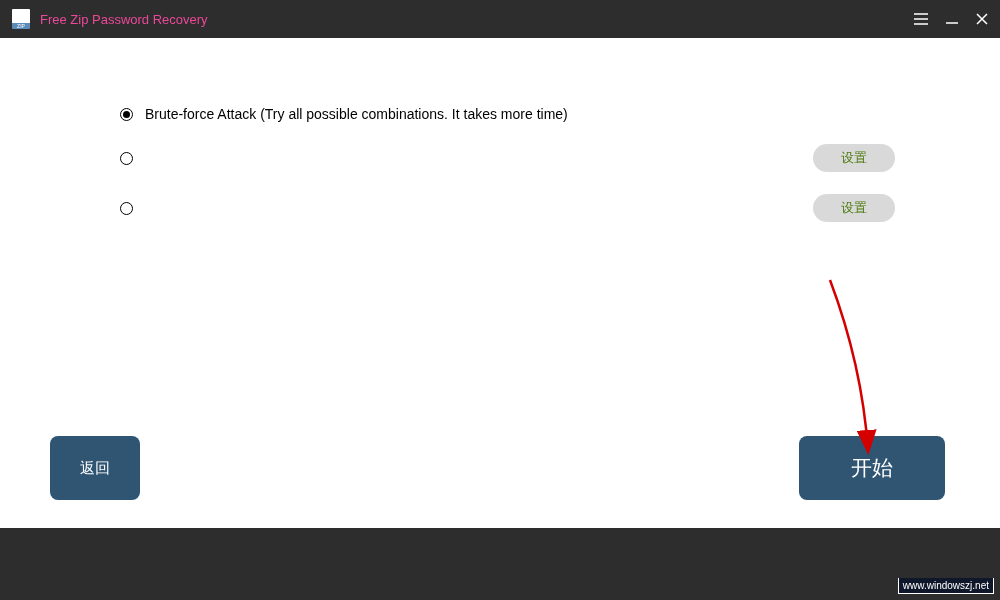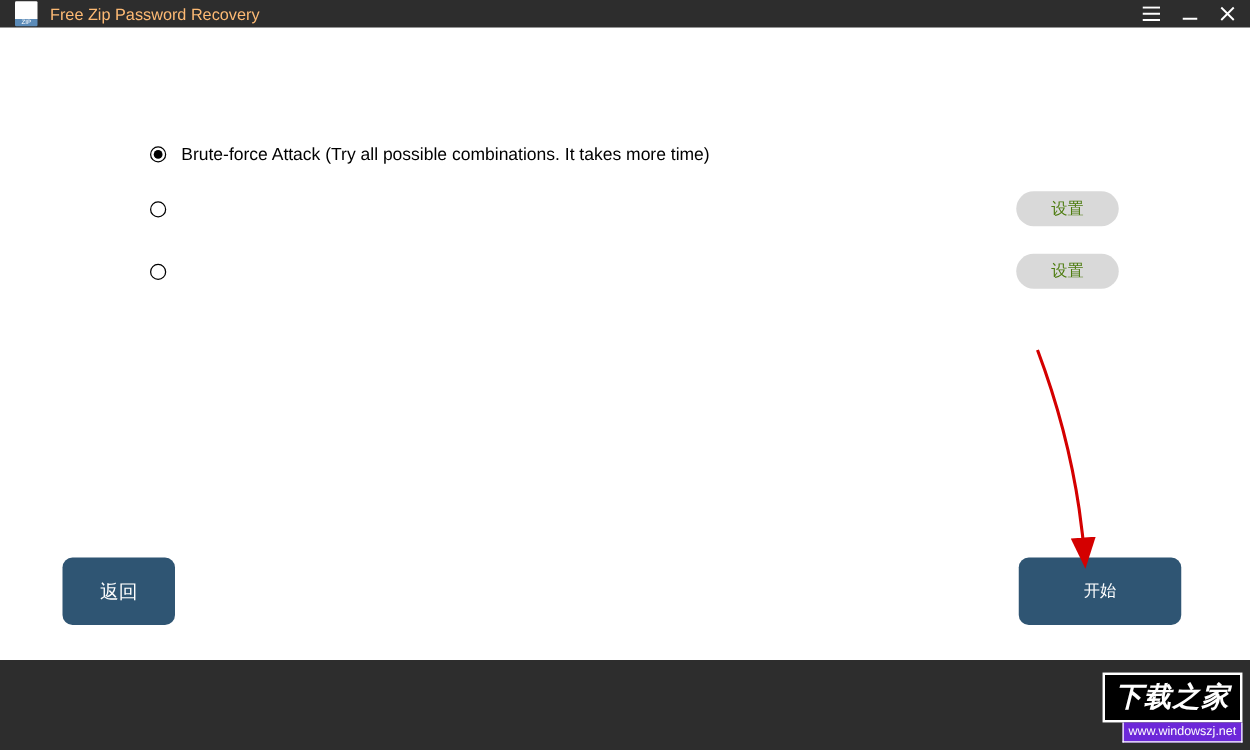--- a/index.html
+++ b/index.html
@@ -9,26 +9,26 @@
     }
     body {
       width: 1000px;
       height: 600px;
       font-family: "Microsoft YaHei", "Segoe UI", Arial, sans-serif;
       background: #fff;
       overflow: hidden;
       position: relative;
     }
     .titlebar {
-      height: 22px;
+      height: 38px;
       background: #2d2d2d;
       display: flex;
       align-items: center;
       padding: 0 12px;
-      color: #fdba74;
+      color: #ec4899;
     }
     .titlebar-icon {
       width: 18px;
       height: 20px;
       background: linear-gradient(to bottom, #fff 0%, #fff 70%, #5b8bb8 70%, #5b8bb8 100%);
       border-radius: 1px;
       margin-right: 10px;
       position: relative;
     }
     .titlebar-icon::after {
@@ -53,21 +53,21 @@
       gap: 18px;
     }
     .titlebar-btn {
       color: #fff;
       cursor: pointer;
       display: flex;
       align-items: center;
       justify-content: center;
     }
     .content {
-      padding: 93px 120px 0 120px;
+      padding: 68px 120px 0 120px;
     }
     .option-row {
       display: flex;
       align-items: center;
       margin-bottom: 22px;
       font-size: 14px;
       color: #000;
     }
     .radio {
       width: 13px;
@@ -121,21 +121,21 @@
       color: #fff;
       font-family: inherit;
     }
     .btn-back {
       background: #2f5573;
       padding: 10px 30px;
     }
     .btn-start {
       background: #2f5573;
       padding: 18px 52px;
-      font-size: 13px;
+      font-size: 21px;
     }
     .footer-bar {
       position: absolute;
       bottom: 0;
       left: 0;
       right: 0;
       height: 72px;
       background: #2d2d2d;
     }
     .watermark {
@@ -150,21 +150,21 @@
       background: #000;
       border: 2px solid #fff;
       color: #fff;
       font-size: 22px;
       font-style: italic;
       font-weight: bold;
       padding: 3px 8px;
       letter-spacing: 1px;
     }
     .watermark-url {
-      background: #6d28d9;
+      background: #0f172a;
       color: #fff;
       font-size: 10px;
       padding: 2px 4px;
       border: 1px solid #fff;
       border-top: none;
     }
     .arrow-annotation {
       position: absolute;
       top: 275px;
       left: 820px;
@@ -221,15 +221,14 @@
 <svg class="arrow-annotation" width="70" height="185">
   <defs>
     <marker id="arrowhead" markerWidth="10" markerHeight="8" refX="8" refY="4" orient="auto">
       <polygon points="0 0, 10 4, 0 8" fill="#d40000"></polygon>
     </marker>
   </defs>
   <path d="M 10 5 Q 42 90 48 175" stroke="#d40000" stroke-width="2.5" fill="none" marker-end="url(#arrowhead)"></path>
 </svg>
 
 <div class="watermark">
-  <div class="watermark-cn">下载之家</div>
   <div class="watermark-url">www.windowszj.net</div>
 </div>
 
 </body></html>

